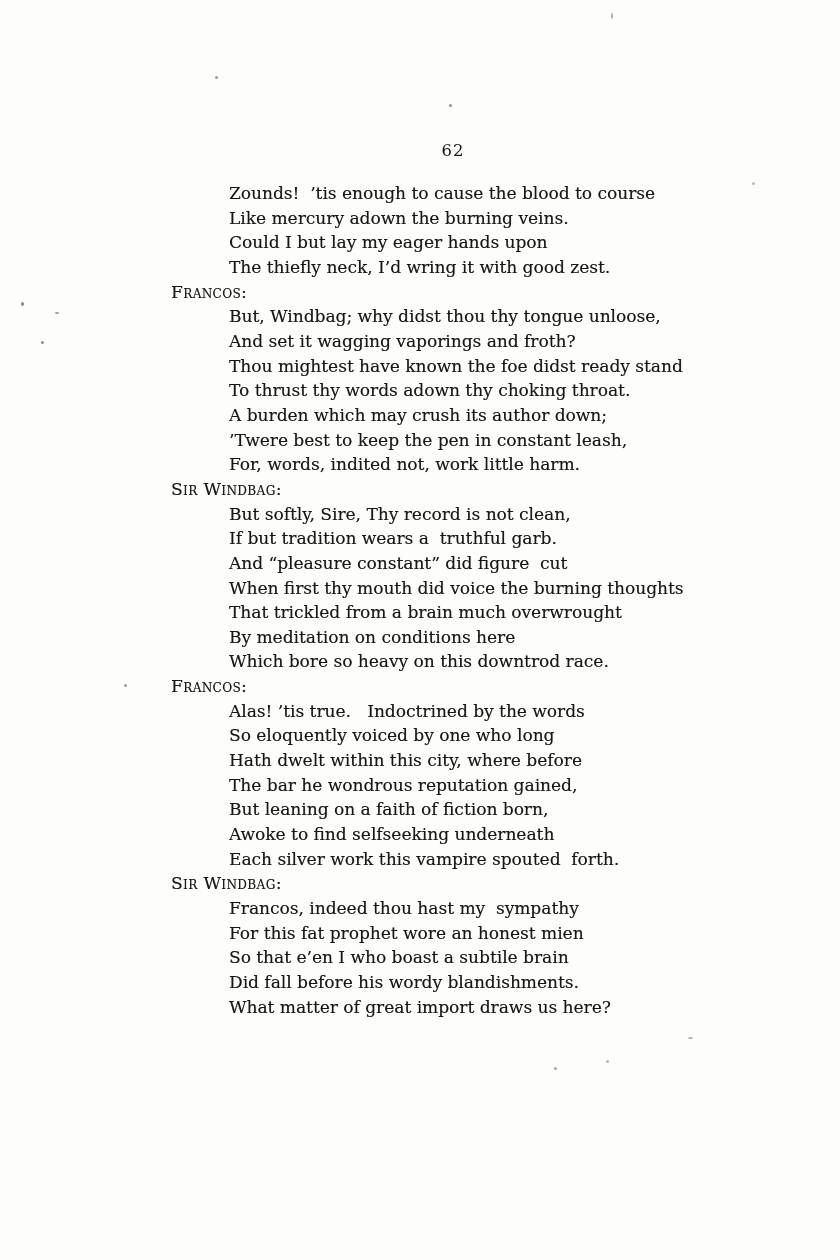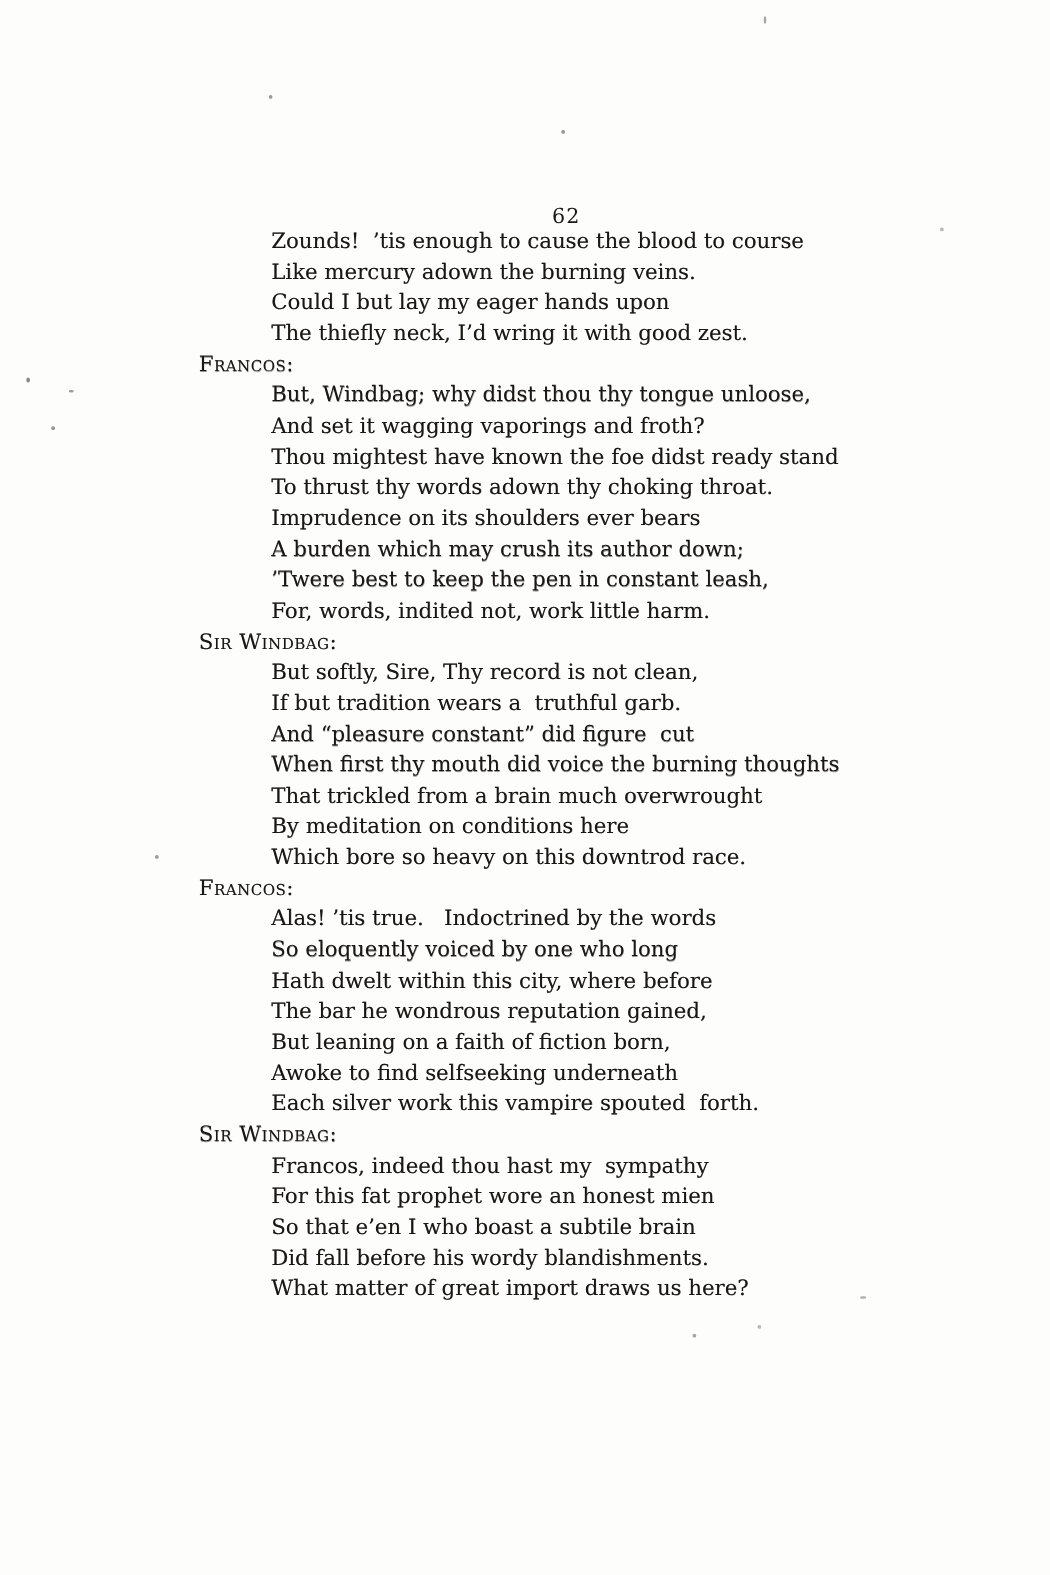--- a/index.html
+++ b/index.html
@@ -18,26 +18,25 @@
     overflow: hidden;
   }
   .page-number {
     position: absolute;
     top: 141px;
     left: 408px;
     width: 90px;
     text-align: center;
     font-size: 16.5px;
     letter-spacing: 1px;
-    margin-top: 22px;
   }
   .play-text {
     position: absolute;
     top: 181px;
-    left: 159px;
+    left: 171px;
     width: 600px;
     font-size: 17px;
     line-height: 24.65px;
     text-shadow: 0.25px 0.25px 0 rgba(25,23,19,0.45);
   }
   .speaker {
     font-variant: small-caps;
     letter-spacing: 0.4px;
     white-space: pre;
   }
@@ -59,21 +58,20 @@
   <div class="play-text">
       <div class="verse-line">Zounds!  ’tis enough to cause the blood to course</div>
       <div class="verse-line">Like mercury adown the burning veins.</div>
       <div class="verse-line">Could I but lay my eager hands upon</div>
       <div class="verse-line">The thiefly neck, I’d wring it with good zest.</div>
       <div class="speaker">Francos:</div>
       <div class="verse-line">But, Windbag; why didst thou thy tongue unloose,</div>
       <div class="verse-line">And set it wagging vaporings and froth?</div>
       <div class="verse-line">Thou mightest have known the foe didst ready stand</div>
       <div class="verse-line">To thrust thy words adown thy choking throat.</div>
-      <div class="verse-line">Imprudence on its shoulders ever bears</div>
       <div class="verse-line">A burden which may crush its author down;</div>
       <div class="verse-line">’Twere best to keep the pen in constant leash,</div>
       <div class="verse-line">For, words, indited not, work little harm.</div>
       <div class="speaker">Sir Windbag:</div>
       <div class="verse-line">But softly, Sire, Thy record is not clean,</div>
       <div class="verse-line">If but tradition wears a  truthful garb.</div>
       <div class="verse-line">And “pleasure constant” did figure  cut</div>
       <div class="verse-line">When first thy mouth did voice the burning thoughts</div>
       <div class="verse-line">That trickled from a brain much overwrought</div>
       <div class="verse-line">By meditation on conditions here</div>

